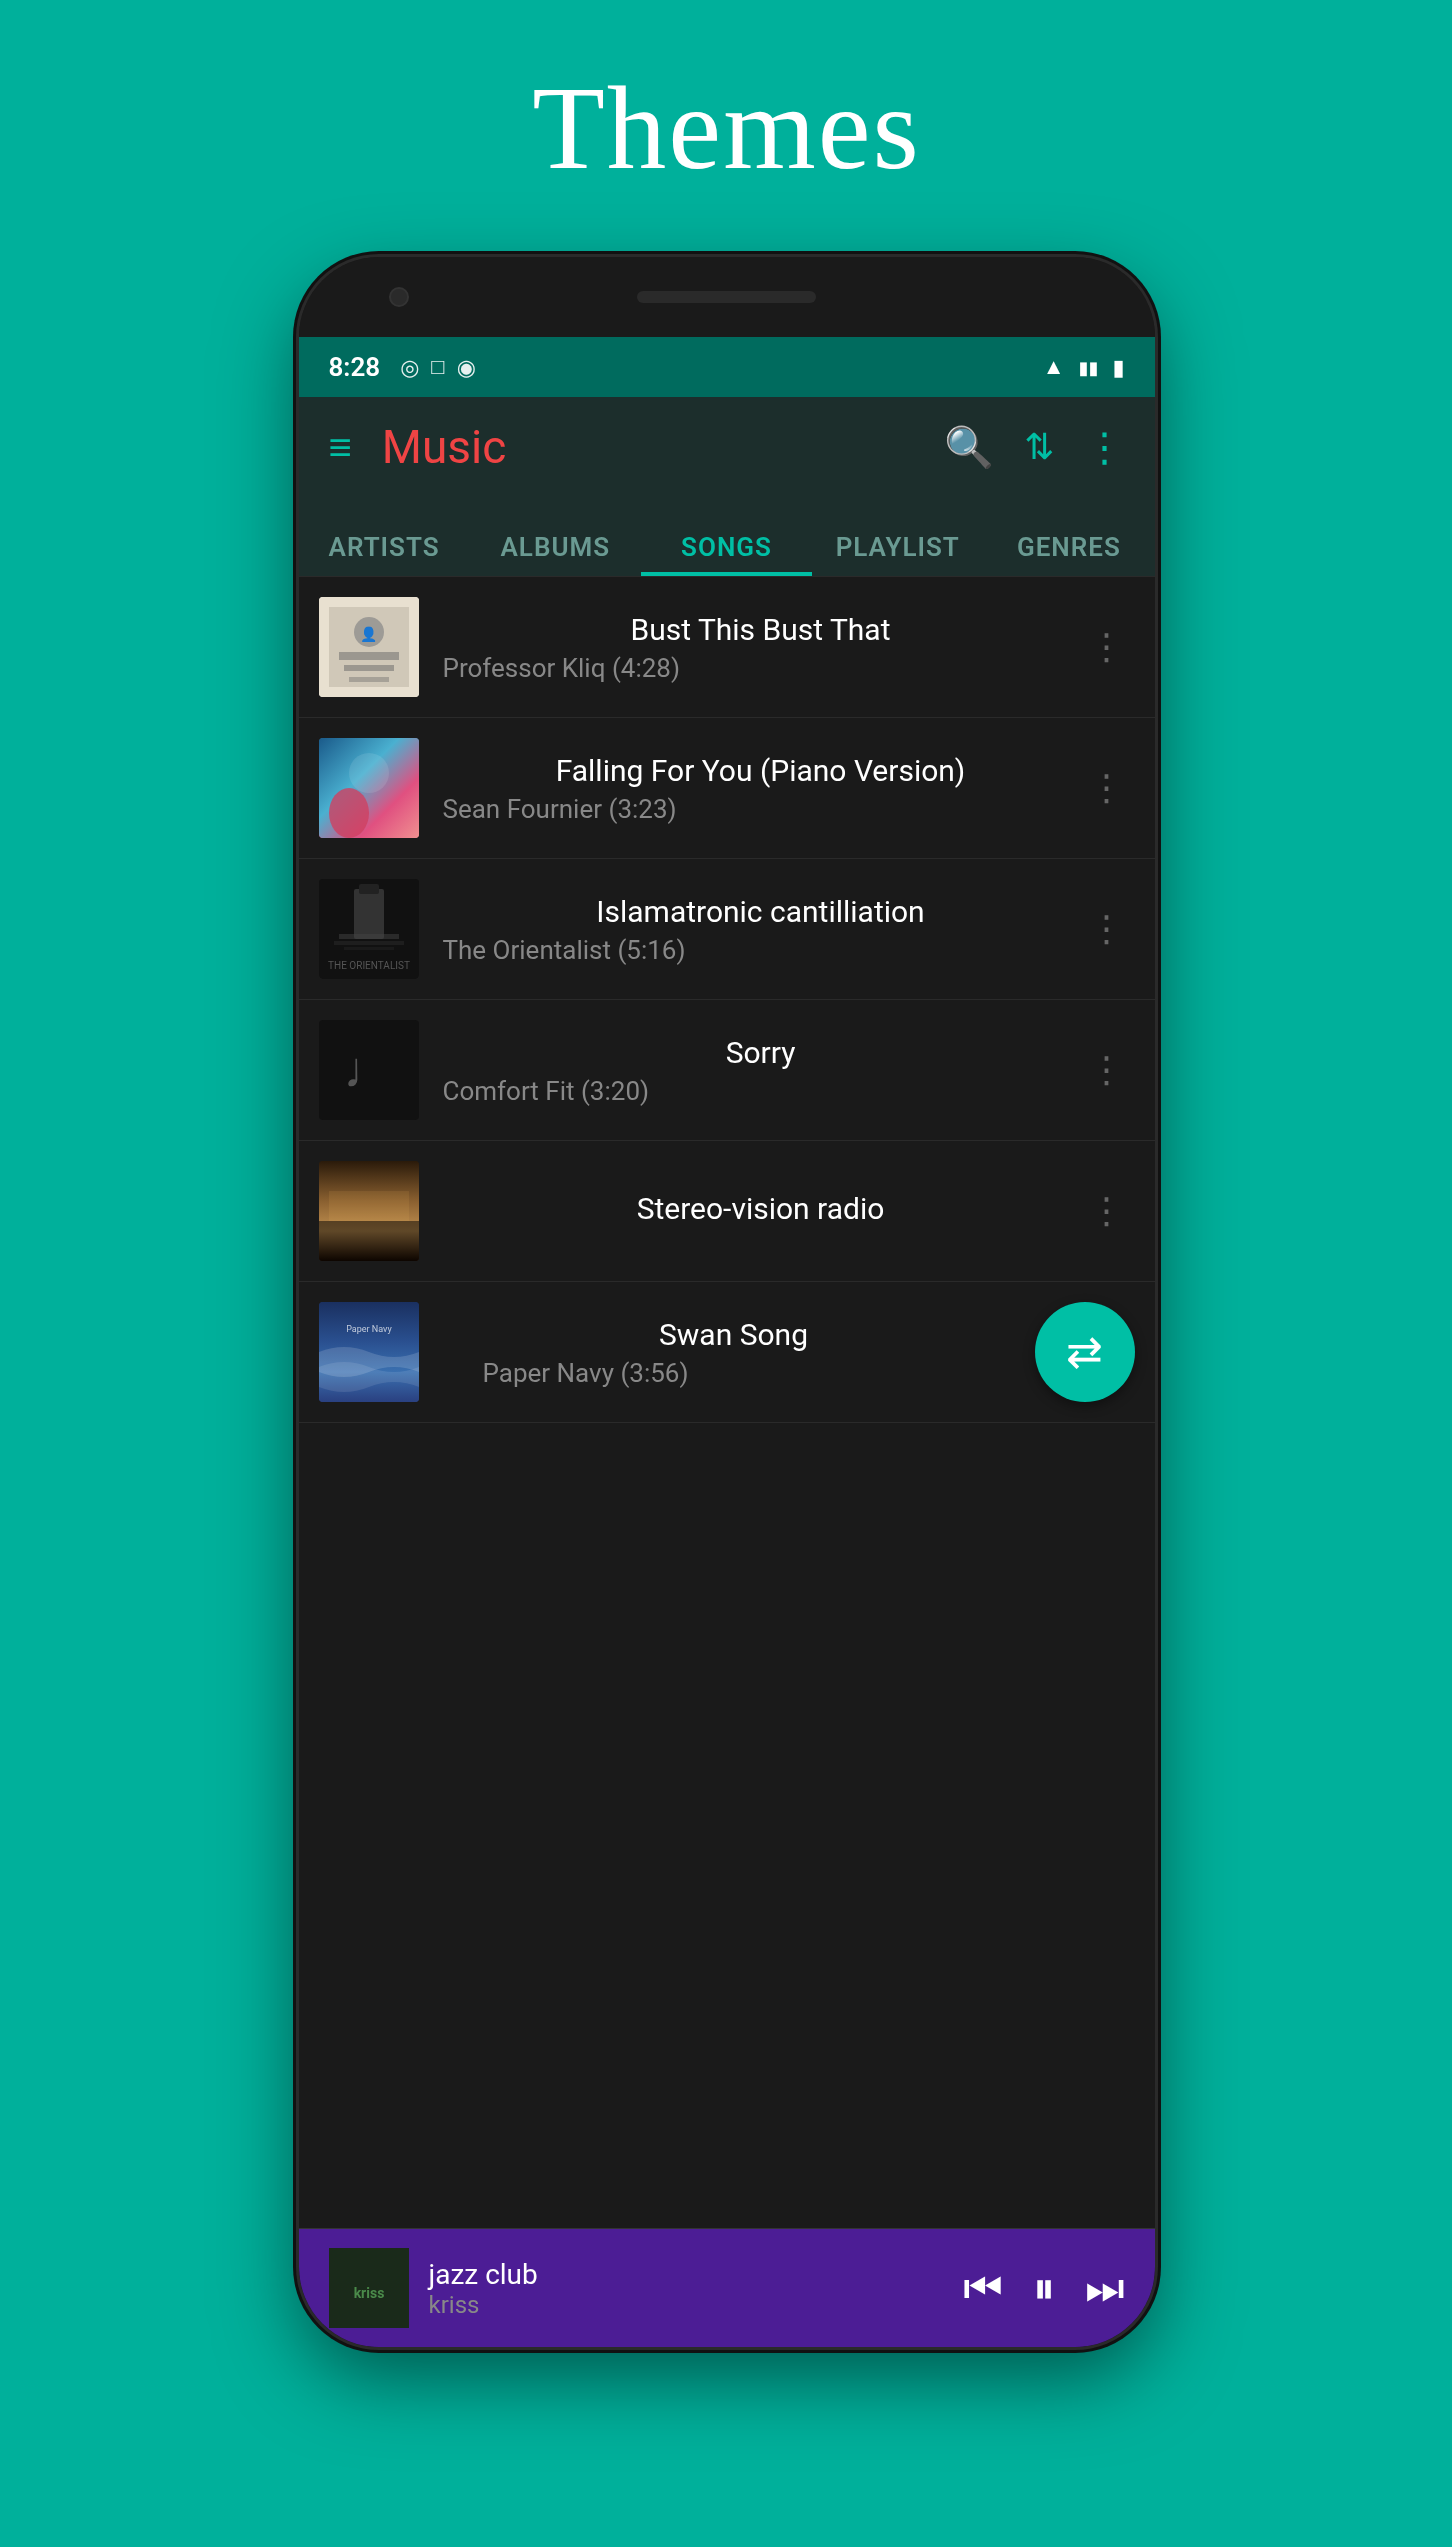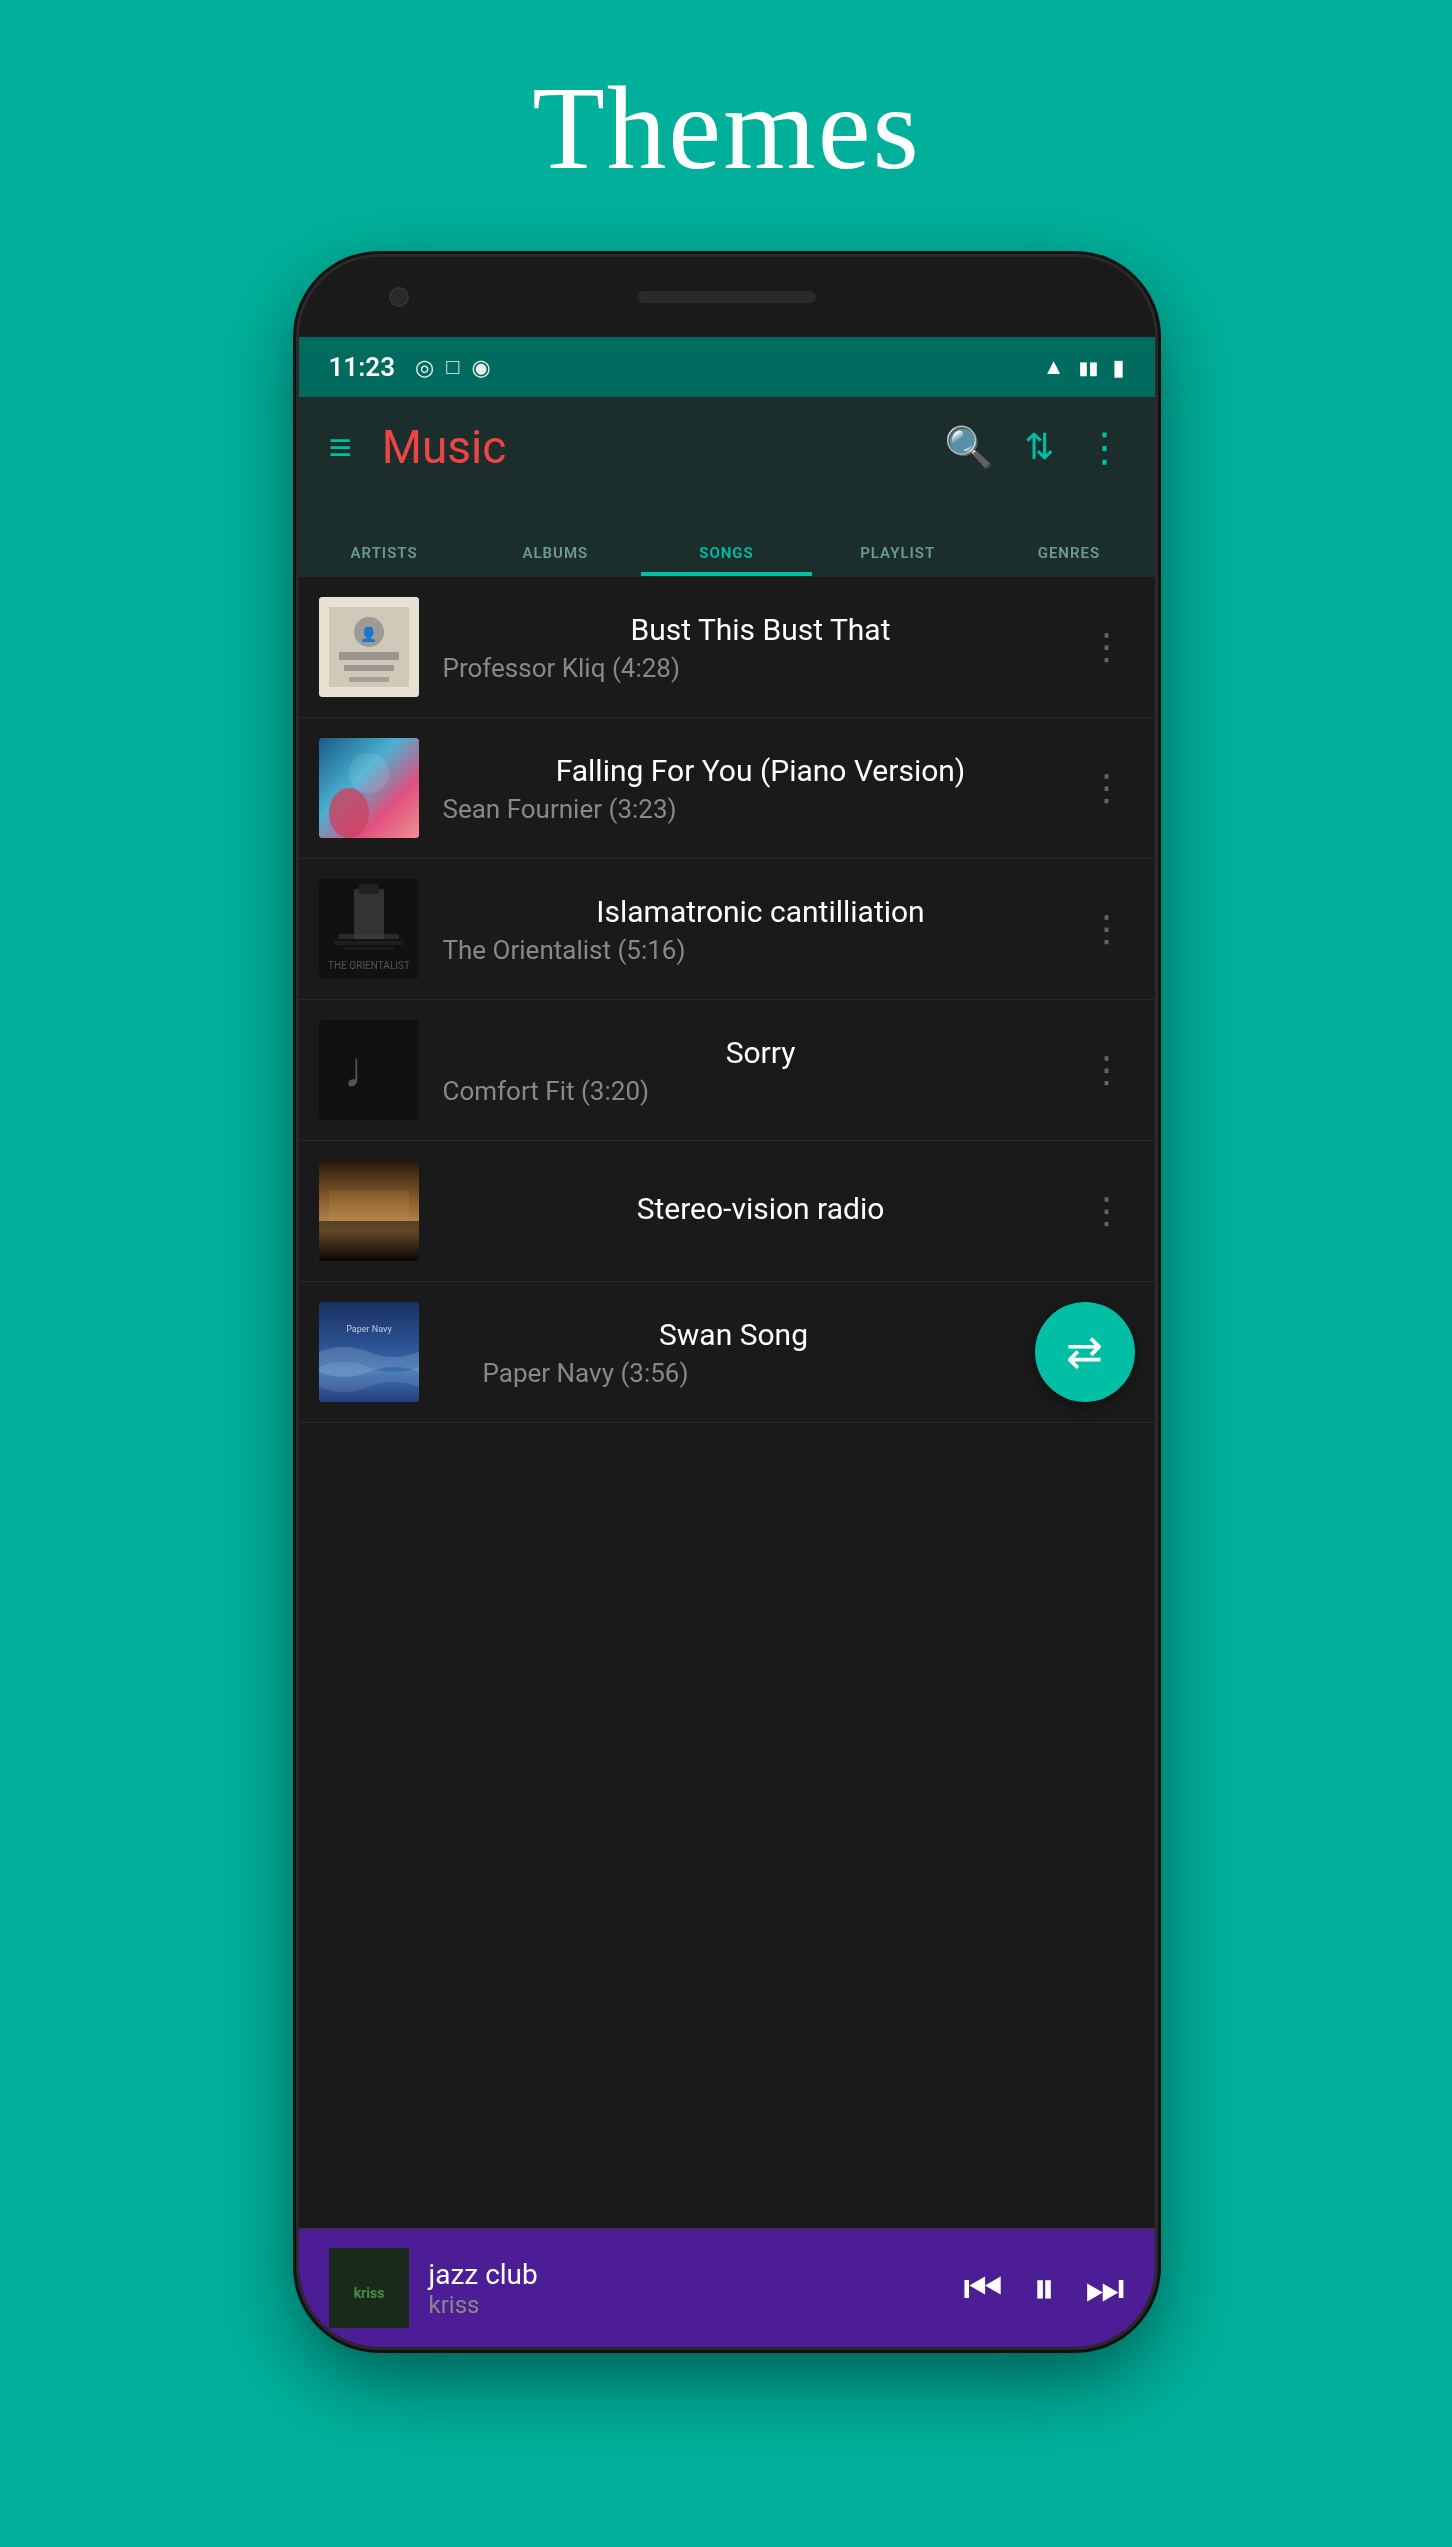--- a/index.html
+++ b/index.html
@@ -148,21 +148,21 @@
       height: 80px;
       display: flex;
       align-items: flex-end;
       border-bottom: 1px solid #2a2a2a;
     }
 
     .tab {
       flex: 1;
       text-align: center;
       color: #00BFA5;
-      font-size: 15px;
+      font-size: 26px;
       font-weight: 600;
       letter-spacing: 1px;
       padding-bottom: 14px;
       cursor: pointer;
       position: relative;
     }
 
     .tab.active {
       color: #00BFA5;
     }
@@ -368,21 +368,21 @@
   <div class="phone-frame">
 
     <div class="phone-top-bar">
       <div class="phone-camera"></div>
       <div class="phone-speaker"></div>
     </div>
 
     <div class="phone-screen">
 
       <div class="status-bar">
-        <span class="status-time">11:23</span>
+        <span class="status-time">8:28</span>
         <div class="status-icons">
           <span class="status-icon">◎</span>
           <span class="status-icon">□</span>
           <span class="status-icon">◉</span>
         </div>
         <div class="status-right">
           <span style="color:white;font-size:22px;">▲</span>
           <span style="color:white;font-size:18px;">▮▮</span>
           <span style="color:white;font-size:22px;">▮</span>
         </div>

